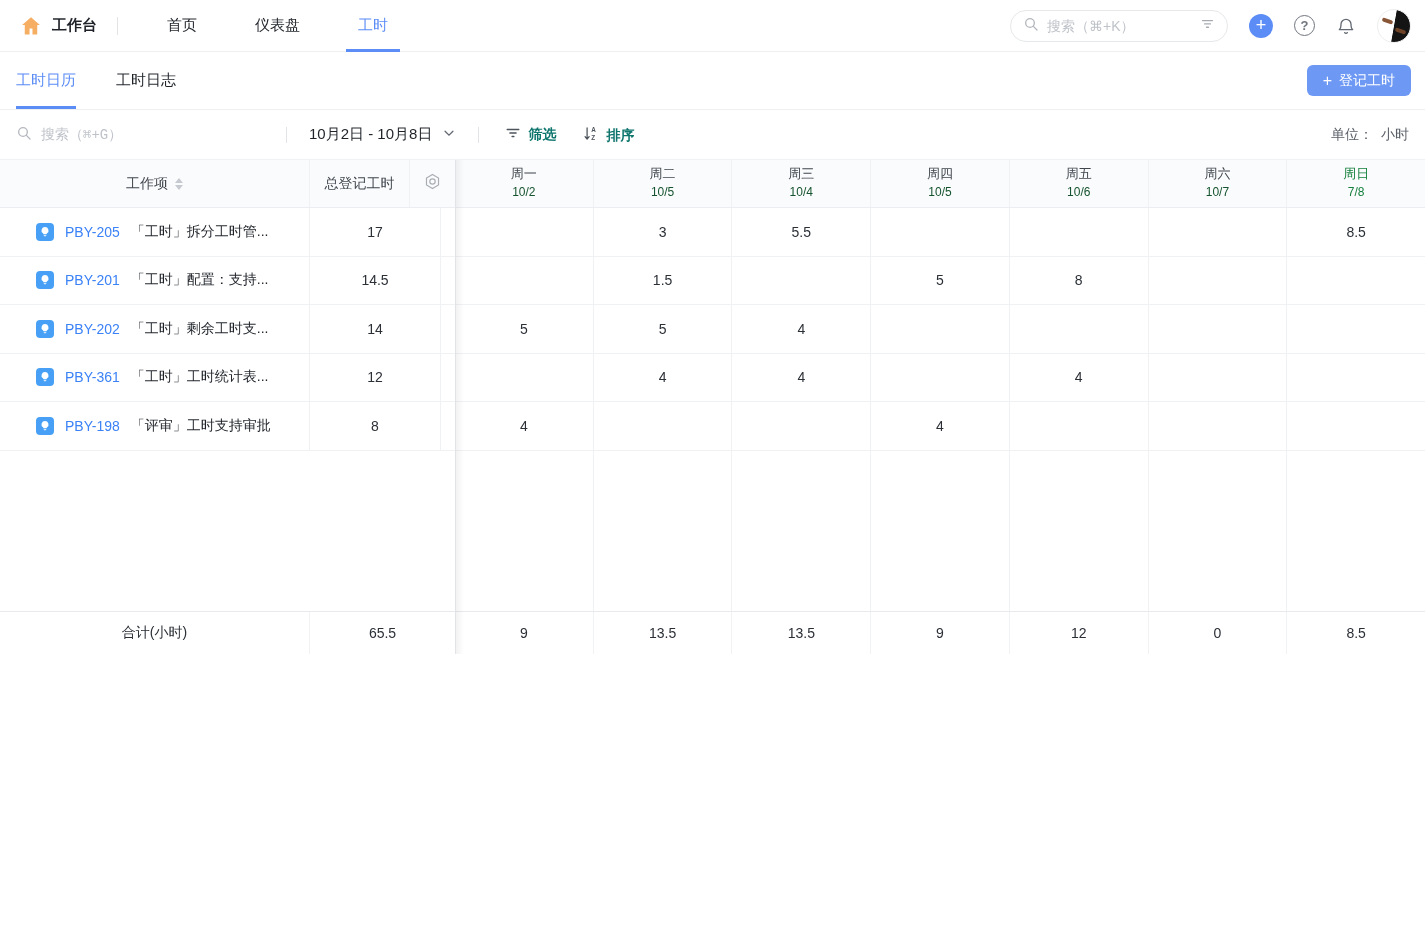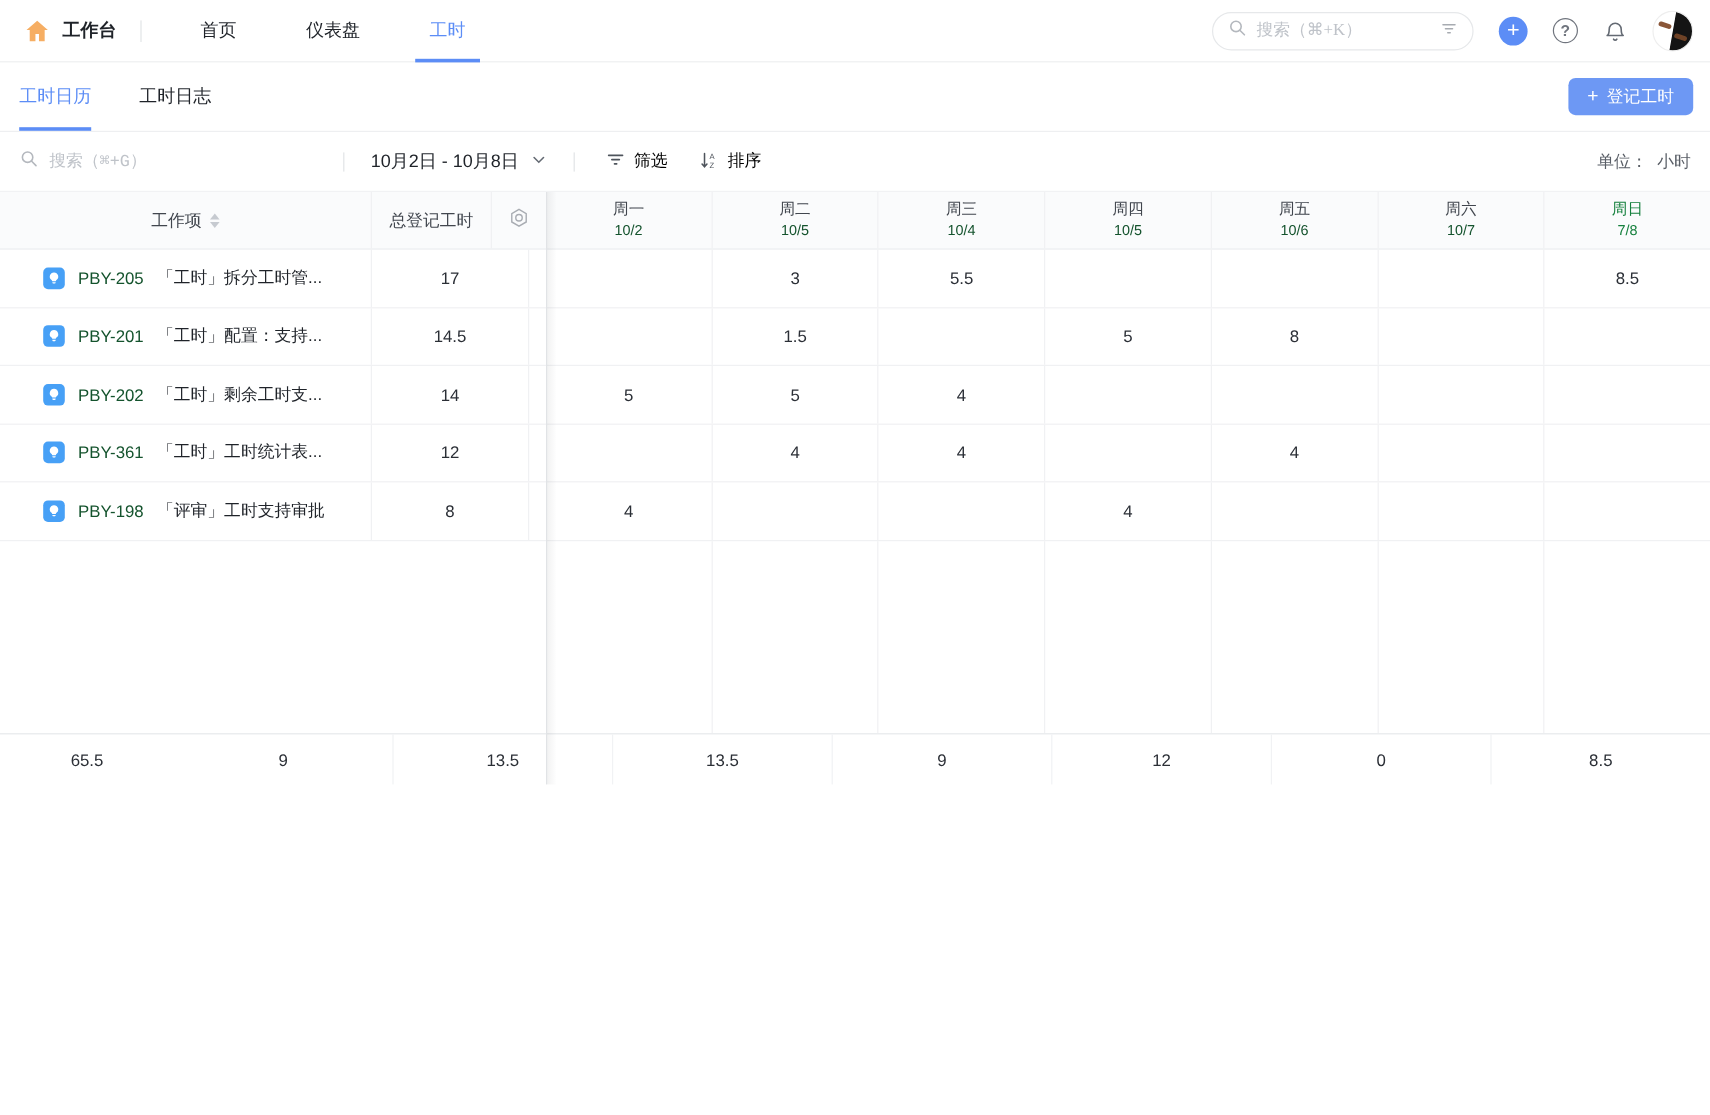--- a/index.html
+++ b/index.html
@@ -20,21 +20,21 @@
   .topnav { display:flex; align-items:stretch; height:52px; }
   .topnav-item { display:flex; align-items:center; padding:0 6px; margin:0 23px;
     font-size:15px; color:#1F2329; position:relative; cursor:pointer; }
   .topnav-item.active { color:#5C8DF6; }
   .topnav-item.active::after { content:""; position:absolute; left:-6px; right:-6px;
     bottom:0; height:3px; background:#5C8DF6; }
   .topbar-right { display:flex; align-items:center; gap:21px; }
   .search-pill { width:218px; height:32px; border:1px solid #E6E8EA; border-radius:16px;
     display:flex; align-items:center; padding:0 12px; gap:8px; background:#fff; }
   .search-pill input { border:none; outline:none; flex:1; font-size:14px;
-    font-family:Liberation Serif, serif; color:#1F2329; background:transparent; min-width:0; }
+    font-family:Liberation Sans, sans-serif; color:#1F2329; background:transparent; min-width:0; }
   .search-pill input::placeholder { color:#BFC3C9; }
   .plus-btn { width:24px; height:24px; border-radius:50%; background:#5C8DF6; color:#fff;
     font-size:18px; line-height:22px; text-align:center; cursor:pointer; font-weight:400; }
   .help-btn { width:21px; height:21px; border-radius:50%; border:1.6px solid #70757E;
     color:#70757E; font-size:13px; font-weight:700; display:flex; align-items:center;
     justify-content:center; cursor:pointer; }
   .bell-btn { display:flex; align-items:center; cursor:pointer; }
   .avatar { width:34px; height:34px; border-radius:50%; overflow:hidden; position:relative;
     background:linear-gradient(100deg,#fff 0 49%,#141414 51%); border:1px solid #eee; cursor:pointer; }
   .hand { position:absolute; width:11px; height:4px; border-radius:2px; background:#8A5638; }
@@ -58,22 +58,22 @@
   .toolbar { height:50px; flex:0 0 50px; display:flex; align-items:center;
     justify-content:space-between; border-bottom:1px solid #F1F2F4; padding:0 16px; }
   .toolbar-left { display:flex; align-items:center; }
   .tb-search { display:flex; align-items:center; gap:9px; width:270px; }
   .tb-search input { border:none; outline:none; font-size:14px; font-family:Liberation Mono, monospace;
     color:#1F2329; flex:1; background:transparent; min-width:0; }
   .tb-search input::placeholder { color:#BFC3C9; }
   .vdiv { width:1px; height:16px; background:#E2E4E7; }
   .date-range { display:flex; align-items:center; gap:10px; margin:0 22px; font-size:15px;
     color:#1F2329; cursor:pointer; }
-  .tb-btn { display:flex; align-items:flex-start; gap:7px; font-size:14px; color:#000000;
-    cursor:pointer; margin-left:26px; }
+  .tb-btn { display:flex; align-items:flex-end; gap:7px; font-size:14px; color:#0f766e;
+    cursor:pointer; margin-left:26px;font-weight:bold; }
   .toolbar-right { display:flex; align-items:center; font-size:14px; color:#595E66; }
   .unit-value { margin-left:8px; cursor:pointer; }
 
   
   .table { flex:1; display:flex; flex-direction:column; position:relative; min-height:0; }
   .v-line { position:absolute; left:455px; top:0; bottom:0; width:1px; background:#E1E3E6; z-index:5; }
   .v-shadow { position:absolute; left:456px; top:0; bottom:0; width:8px; z-index:5;
     background:linear-gradient(to right, rgba(31,35,41,0.06), rgba(31,35,41,0)); pointer-events:none; }
 
   .thead { height:48px; flex:0 0 48px; display:flex; background:#FAFBFC; border-bottom:1px solid #EBEDF0; }
@@ -92,21 +92,21 @@
   .tri.up { border-bottom:5px solid #C6CAD0; }
   .tri.down { border-top:5px solid #C6CAD0; }
 
   .tbody { flex:0 0 auto; }
   .trow { height:48.5px; display:flex; border-bottom:1px solid #F0F1F3; cursor:pointer; }
   .td { display:flex; align-items:center; justify-content:center; font-size:14px; color:#2B2F36; }
   .td-item { width:310px; justify-content:flex-start; padding-left:36px; gap:11px;
     border-right:1px solid #F0F1F3; overflow:hidden; white-space:nowrap; }
   .task-icon { width:18px; height:18px; min-width:18px; border-radius:4px; background:#47A0F6;
     display:flex; align-items:center; justify-content:center; }
-  .item-code { color:#14532d; font-size:14px; }
+  .item-code { color:#3b82f6; font-size:14px; }
   .item-title { color:#1F2329; font-size:14px; }
   .td-total { width:131px; border-right:1px solid #F0F1F3; }
   .td-strip { width:14px; }
   .td-day { flex:1; border-right:1px solid #F0F1F3; }
   .td-day:last-child { border-right:none; }
 
   .tfiller { flex:1; display:flex; min-height:0; }
   .f-left { width:455px; }
   .f-day { flex:1; border-right:1px solid #F0F1F3; }
   .f-day:last-child { border-right:none; }
@@ -399,20 +399,21 @@
       <div class="f-day"></div>
       <div class="f-day"></div>
       <div class="f-day"></div>
       <div class="f-day"></div>
       <div class="f-day"></div>
       <div class="f-day"></div>
       <div class="f-day"></div>
     </div>
 
     <div class="tfoot">
+      <div class="tf tf-label">合计(小时)</div>
       <div class="tf tf-total">65.5</div>
       <div class="tf tf-day">9</div>
       <div class="tf tf-day">13.5</div>
       <div class="tf tf-day">13.5</div>
       <div class="tf tf-day">9</div>
       <div class="tf tf-day">12</div>
       <div class="tf tf-day">0</div>
       <div class="tf tf-day">8.5</div>
     </div>
   </div>

